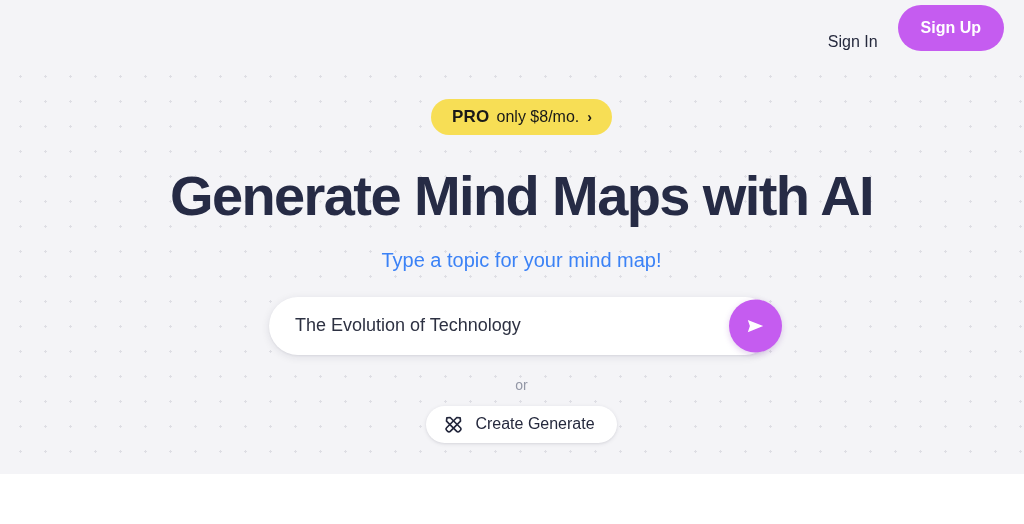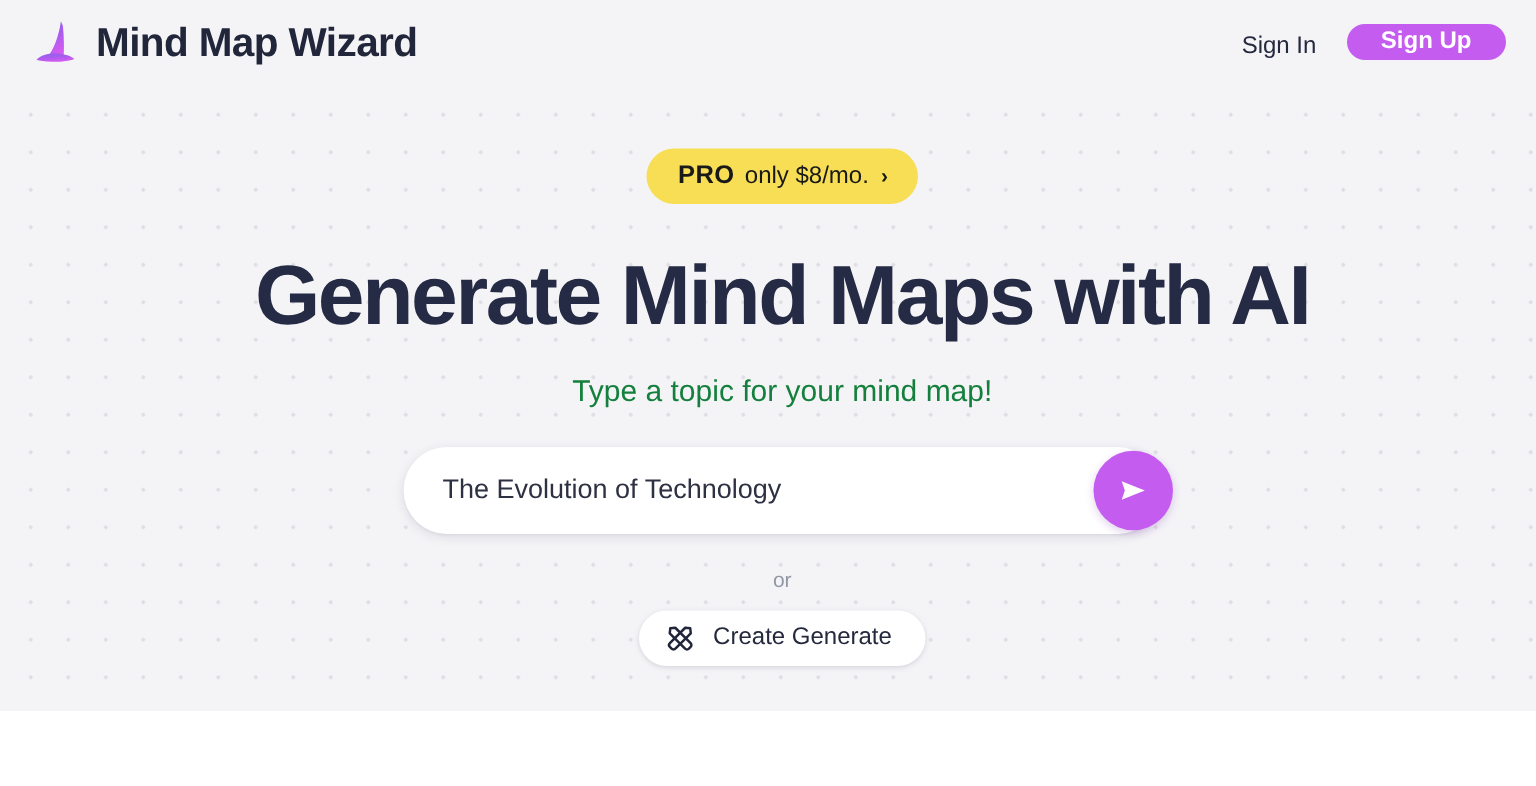--- a/index.html
+++ b/index.html
@@ -80,21 +80,21 @@
     cursor:pointer;
     white-space:nowrap;
   }
   .signup-btn {
     background:#c55cf0;
     color:#ffffff;
     font-size:16px;
     font-weight:bold;
     border:none;
     border-radius:999px;
-    padding:4px 23px;
+    padding:15px 23px;
     cursor:pointer;
     white-space:nowrap;
     line-height:1;
     font-family:"Liberation Sans", sans-serif;
   }
 
   
   .hero-content {
     position:absolute;
     left:0; top:56px;
@@ -142,21 +142,21 @@
     color:#262b45;
     letter-spacing:-1.6px;
     line-height:1.05;
     text-align:center;
     white-space:nowrap;
   }
 
   .subhead {
     margin-top:23px;
     font-size:20px;
-    color:#15803d;
+    color:#3b82f6;
     text-align:center;
   }
 
   
   .search-wrap {
     margin-top:25px;
     position:relative;
     width:505px;
     height:58px;
   }
@@ -238,34 +238,20 @@
 </head>
 <body>
 
 <div class="page">
 
   <div class="hero">
     <div class="dots"></div>
   </div>
 
   <div class="header">
-    <div class="brand">
-      <svg class="logo-icon" viewBox="0 0 34 34">
-        <defs>
-          <linearGradient id="hatGrad" x1="0" y1="0" x2="0.35" y2="1">
-            <stop offset="0%" stop-color="#8f63e8"></stop>
-            <stop offset="55%" stop-color="#a95cef"></stop>
-            <stop offset="100%" stop-color="#d45bf0"></stop>
-          </linearGradient>
-        </defs>
-        <path d="M20.6 3.2 C20.0 7.5 18.6 14.0 16.2 19.4 C14.0 24.4 12.5 26.0 11.0 26.8 L22.4 26.8 C22.9 22.0 22.6 12.5 21.9 6.2 Z" fill="url(#hatGrad)"></path>
-        <path d="M4.3 28.9 C7.2 25.8 12.5 24.3 18.0 24.6 C23.1 24.9 27.5 26.3 29.6 28.3 C26.0 29.6 20.0 30.4 14.6 30.2 C9.8 30.0 6.2 29.6 4.3 28.9 Z" fill="url(#hatGrad)"></path>
-      </svg>
-      <span class="brand-name">Mind Map Wizard</span>
-    </div>
 
     <div class="header-spacer"></div>
 
     <div class="header-actions">
       <span class="signin-link">Sign In</span>
       <button class="signup-btn">Sign Up</button>
     </div>
   </div>
 
   <div class="hero-content">

